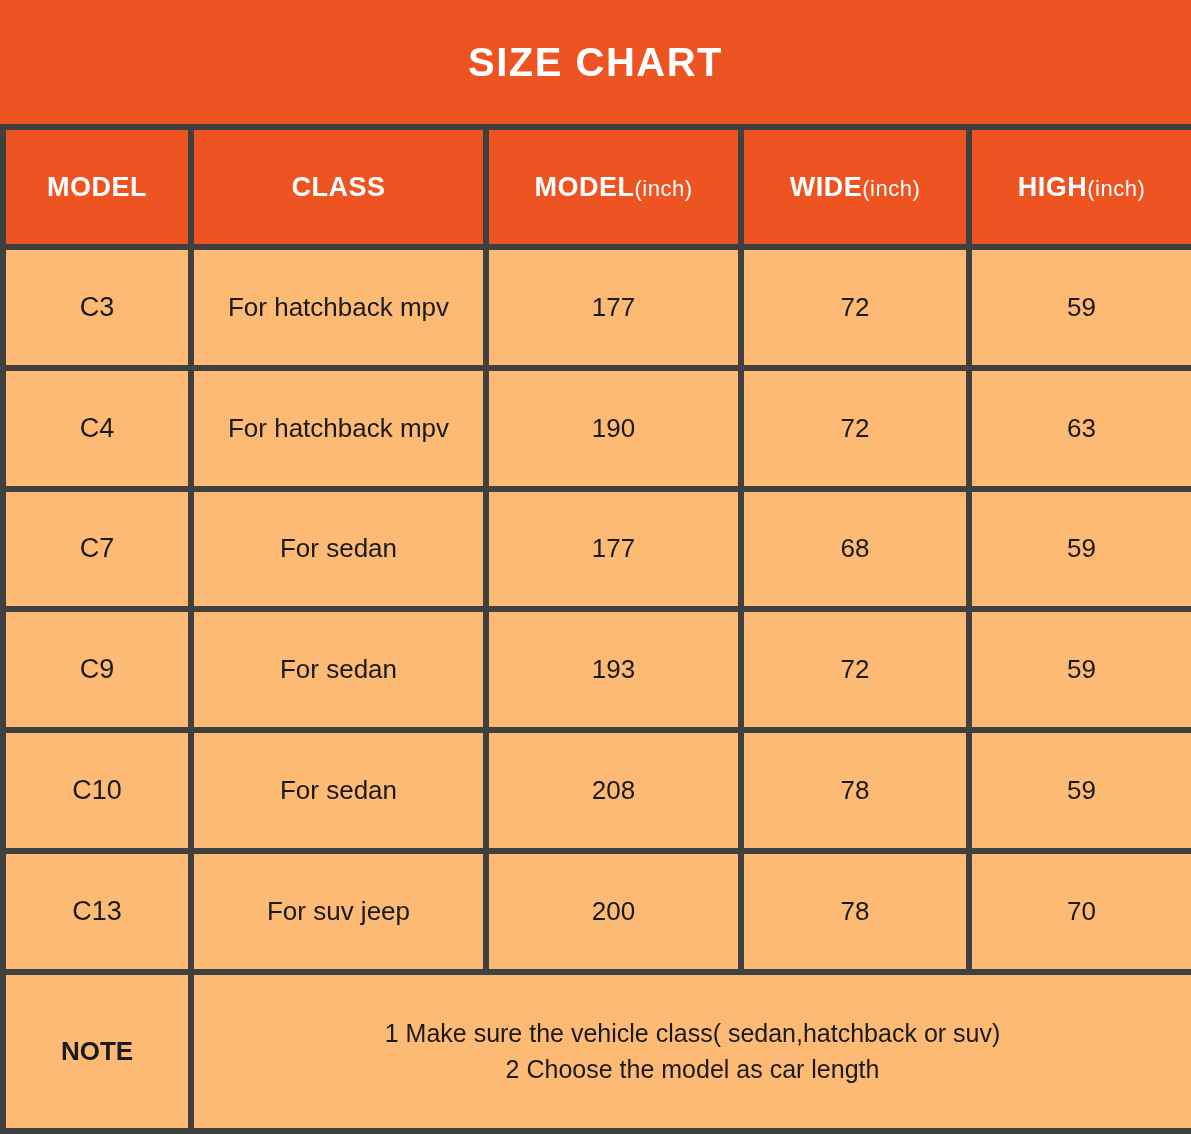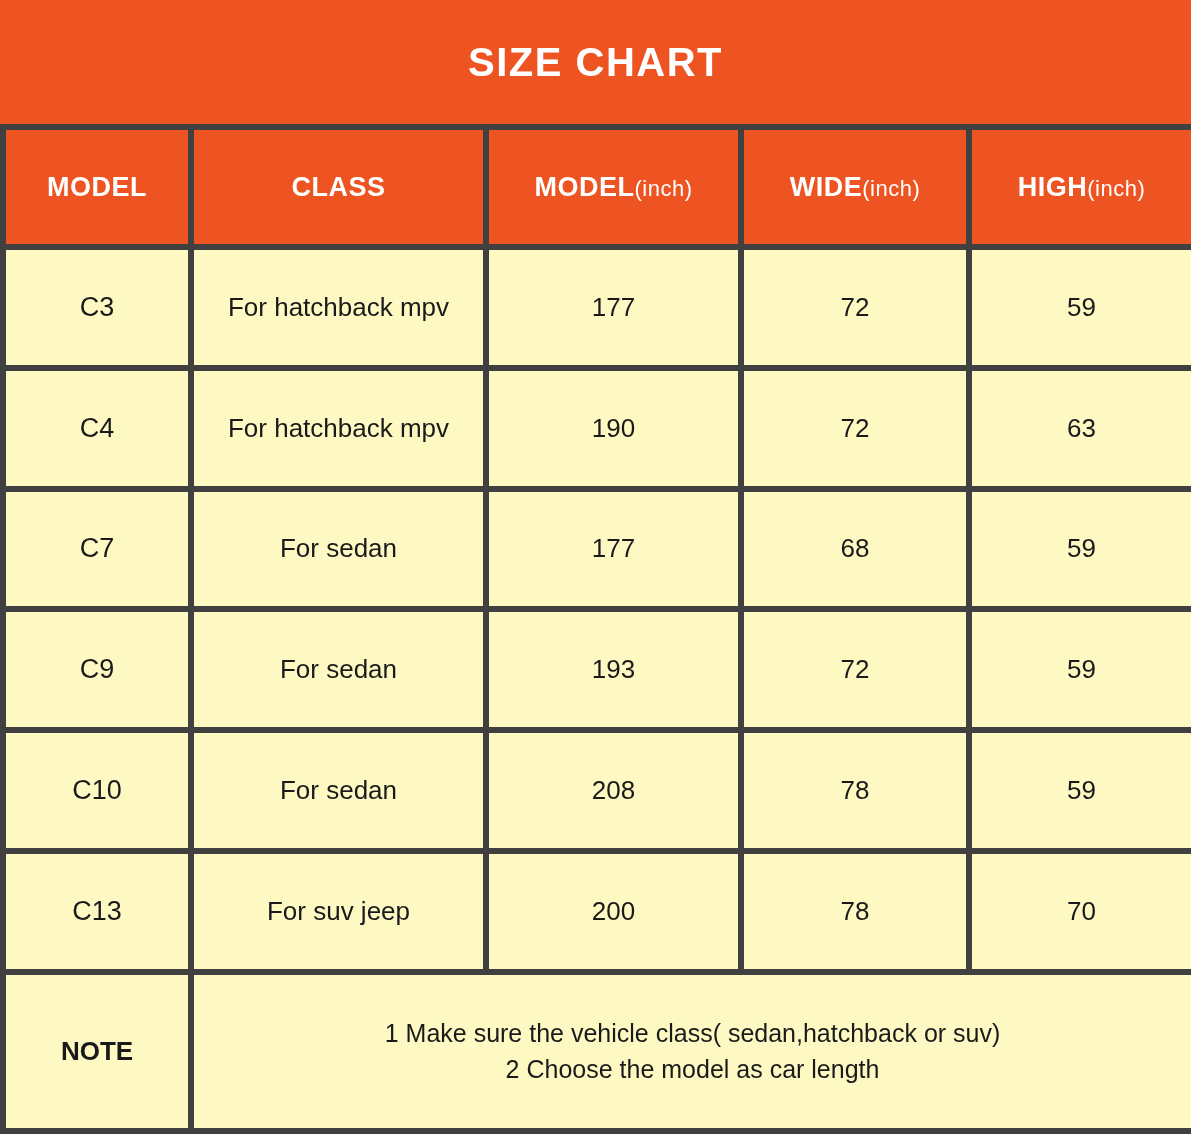--- a/index.html
+++ b/index.html
@@ -70,21 +70,21 @@
   }
   thead th .unit {
     font-size: 22px;
     font-weight: normal;
   }
 
   tbody td {
     height: 94px;
     font-size: 26px;
     font-weight: normal;
-    background: #fef9c3;
+    background: #fdba74;
   }
   tbody td.model-cell { font-size: 27px; }
 
   tr.note-row td {
     height: 126px;
   }
   td.note-label {
     font-size: 26px;
     font-weight: bold;
   }

